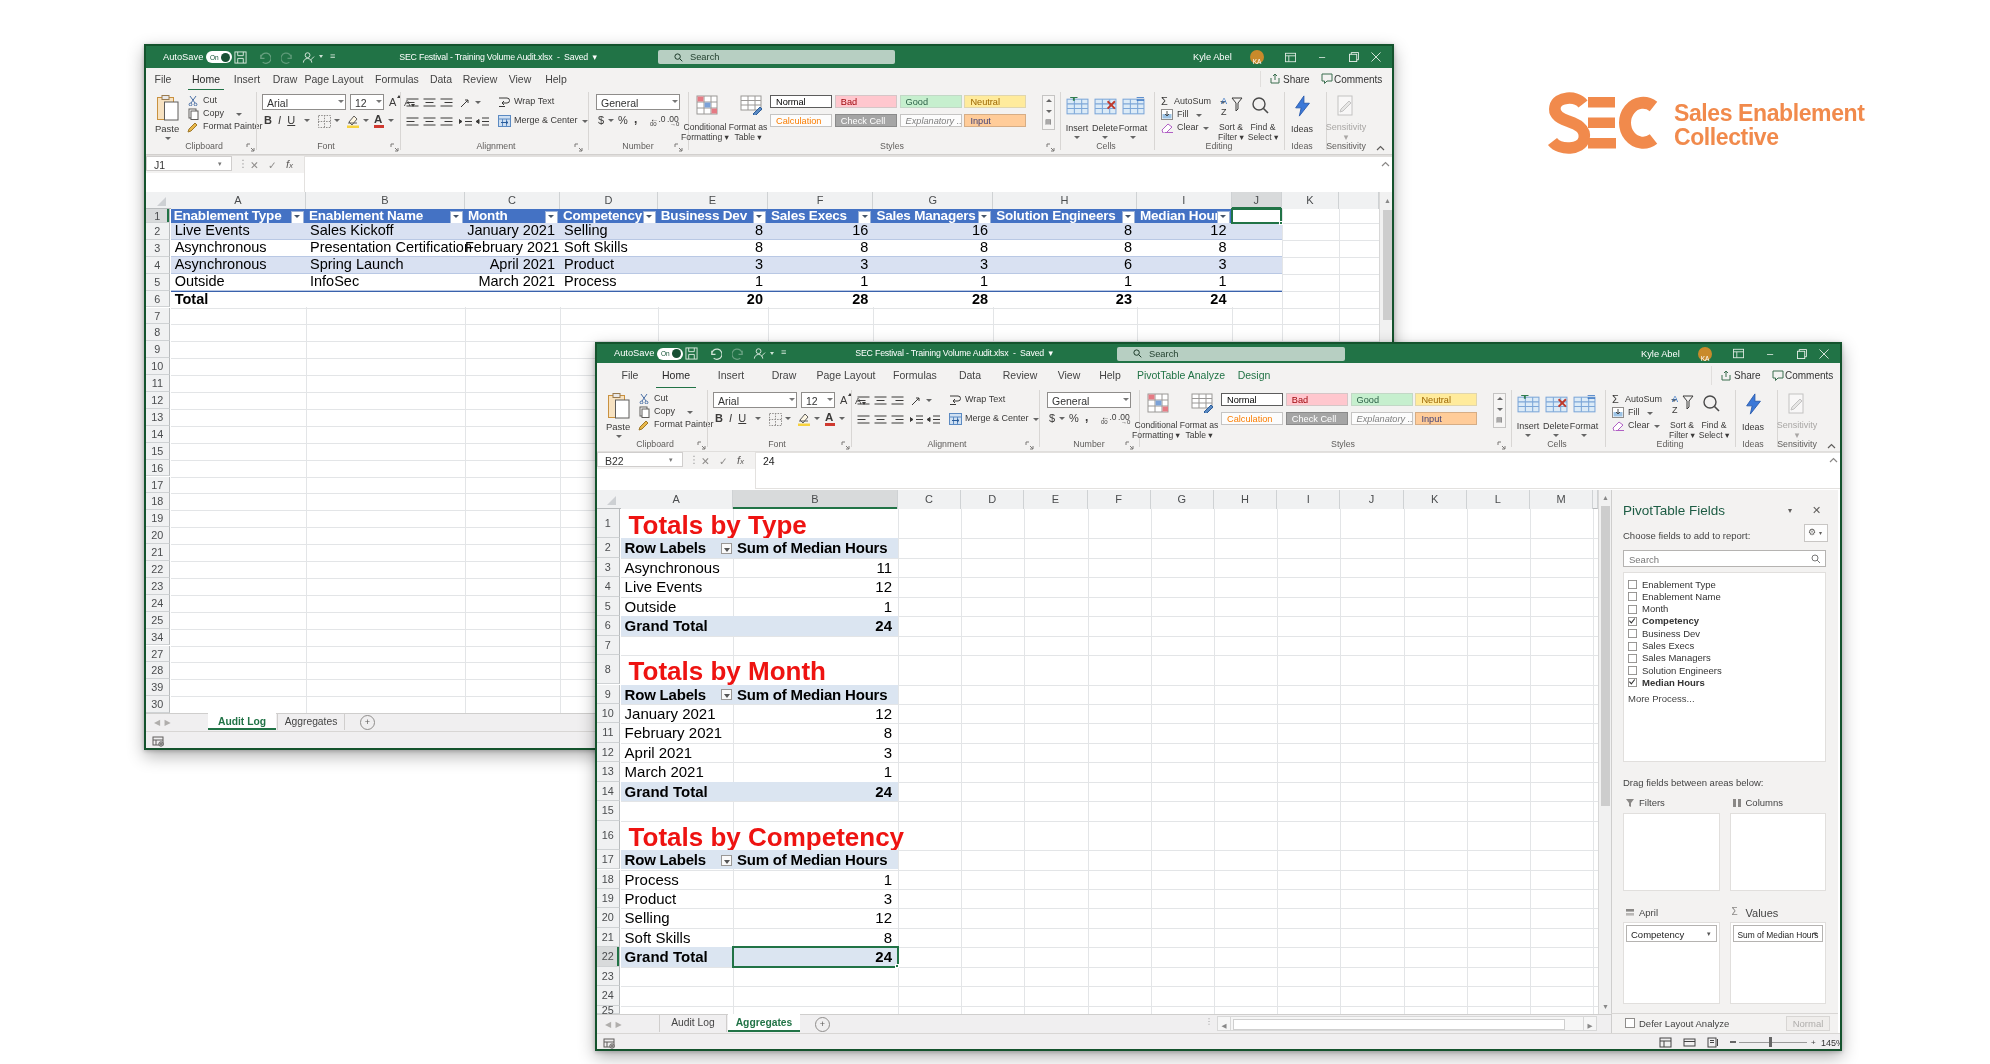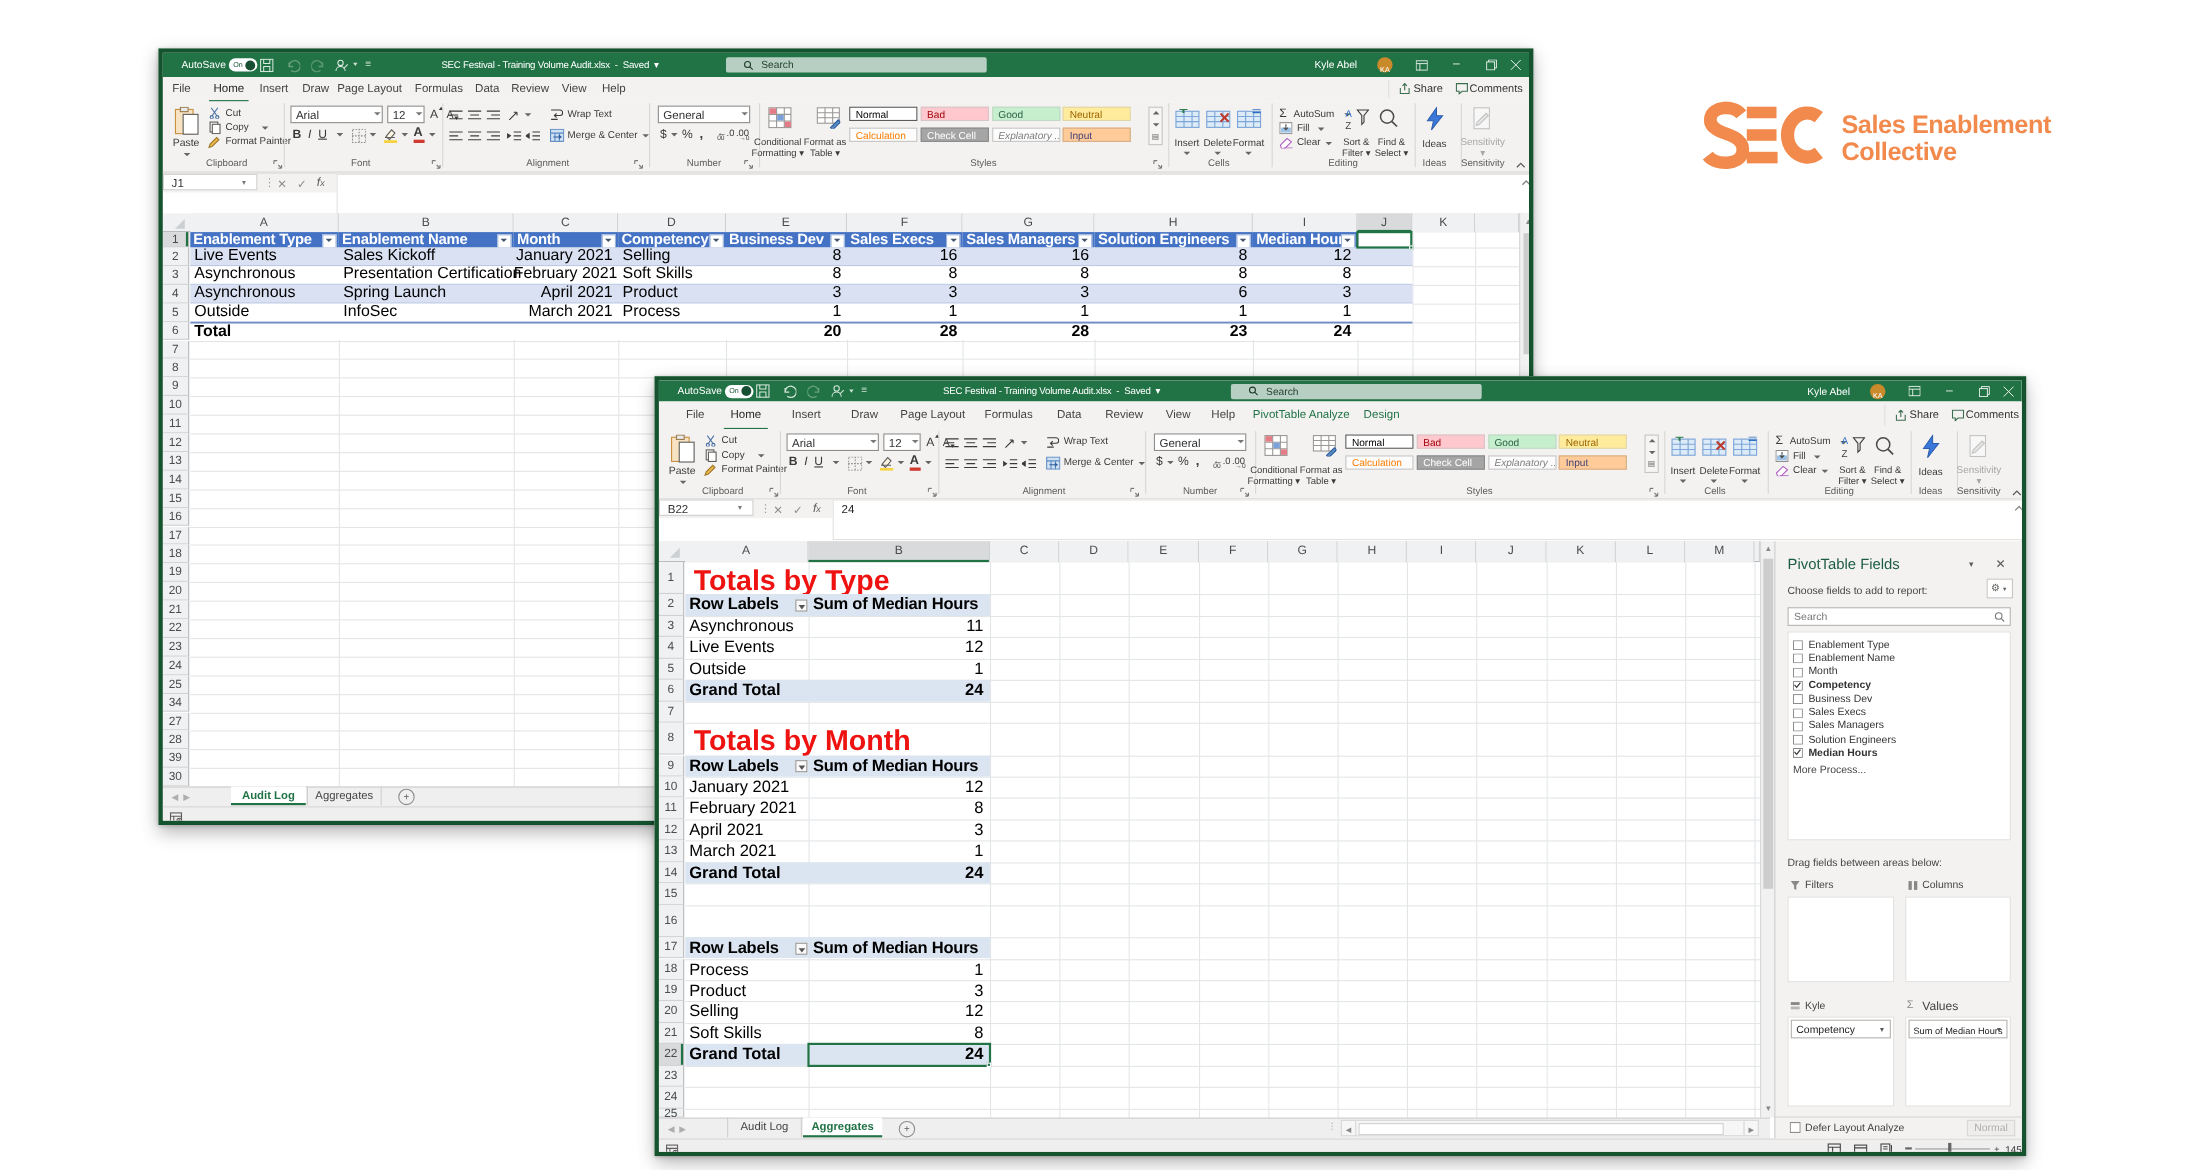--- a/index.html
+++ b/index.html
@@ -1,16 +1,16 @@
 <!DOCTYPE html>
 <html><head><meta charset="utf-8"><style>
 html,body{margin:0;padding:0}
 body{width:1990px;height:1064px;background:#fff;font-family:"Liberation Sans",sans-serif;position:relative;overflow:hidden}
 .a{position:absolute}
-.win{position:absolute;background:#fff;border:4px solid #14532d;box-shadow:0 6px 16px rgba(0,0,0,.30),0 1px 4px rgba(0,0,0,.22);box-sizing:border-box;overflow:hidden}
+.win{position:absolute;background:#fff;border:2px solid #14532d;box-shadow:0 6px 16px rgba(0,0,0,.30),0 1px 4px rgba(0,0,0,.22);box-sizing:border-box;overflow:hidden}
 .tb{position:absolute;left:0;right:0;background:#217346;color:#eaf3ec}
 .mb{position:absolute;left:0;right:0;background:#f3f2f1;color:#444;font-size:11.5px}
 .mi{position:absolute;top:0;height:100%;display:flex;align-items:center;white-space:nowrap;font-size:10.5px}
 .rb{position:absolute;left:0;right:0;background:#f3f2f1;border-bottom:1px solid #d2d0ce}
 .gl{position:absolute;font-size:8.8px;color:#5f5d5b;text-align:center;white-space:nowrap}
 .it{position:absolute;font-size:9px;color:#3b3a39;white-space:nowrap}
 .combo{position:absolute;background:#fff;border:1px solid #8f8d8b;font-size:10.5px;color:#333;box-sizing:border-box}
 .chip{position:absolute;width:62px;height:13px;font-size:9.2px;line-height:13px;padding-left:5px;box-sizing:border-box;border:1px solid #c5c4c3;white-space:nowrap;overflow:hidden}
 .fb{position:absolute;left:0;right:0;background:#f3f2f1;border-top:1px solid #e0dedc}
 .nbx{position:absolute;background:#fff;border:1px solid #d0cecd;box-sizing:border-box}
@@ -1042,20 +1042,21 @@
     <div class="cell a" style="left:136px;top:359.94999999999993px;width:159px;height:19.44999999999999px;line-height:19.44999999999999px;font-size:15px;text-align:right">12</div>
     <div class="cell a" style="left:27.6px;top:379.3999999999999px;height:19.44999999999999px;line-height:19.44999999999999px;font-size:15px">February 2021</div>
     <div class="cell a" style="left:136px;top:379.3999999999999px;width:159px;height:19.44999999999999px;line-height:19.44999999999999px;font-size:15px;text-align:right">8</div>
     <div class="cell a" style="left:27.6px;top:398.8499999999999px;height:19.44999999999999px;line-height:19.44999999999999px;font-size:15px">April 2021</div>
     <div class="cell a" style="left:136px;top:398.8499999999999px;width:159px;height:19.44999999999999px;line-height:19.44999999999999px;font-size:15px;text-align:right">3</div>
     <div class="cell a" style="left:27.6px;top:418.2999999999999px;height:19.44999999999999px;line-height:19.44999999999999px;font-size:15px">March 2021</div>
     <div class="cell a" style="left:136px;top:418.2999999999999px;width:159px;height:19.44999999999999px;line-height:19.44999999999999px;font-size:15px;text-align:right">1</div>
     <div class="cell a" style="left:23.6px;top:437.7499999999999px;width:277.4px;height:19.44999999999999px;background:#dbe5f1"></div>
     <div class="cell a" style="left:27.6px;top:437.7499999999999px;height:19.44999999999999px;line-height:19.44999999999999px;font-size:15px;font-weight:bold">Grand Total</div>
     <div class="cell a" style="left:136px;top:437.7499999999999px;width:159px;height:19.44999999999999px;line-height:19.44999999999999px;font-size:15px;font-weight:bold;text-align:right">24</div>
+    <div class="cell a" style="left:31.6px;top:477.64999999999986px;font-size:26px;font-weight:bold;color:#ee1311;letter-spacing:0px">Totals by Competency</div>
     <div class="cell a" style="left:23.6px;top:506.04999999999984px;width:277.4px;height:19.450000000000045px;background:#dbe5f1"></div>
     <div class="cell a" style="left:27.6px;top:506.04999999999984px;height:19.450000000000045px;line-height:19.450000000000045px;font-size:15px;font-weight:bold;letter-spacing:-0.2px">Row Labels</div>
     <div class="cell a" style="left:123.6px;top:510.54999999999984px;width:11px;height:11px;background:#fafafa;border:1px solid #9a9896">
       <i class="a" style="left:2.6px;top:4.2px;width:0;height:0;border-left:3.2px solid transparent;border-right:3.2px solid transparent;border-top:4px solid #555"></i>
     </div>
     <div class="cell a" style="left:140px;top:506.04999999999984px;height:19.450000000000045px;line-height:19.450000000000045px;font-size:15px;font-weight:bold;letter-spacing:-0.2px">Sum of Median Hours</div>
     <div class="cell a" style="left:27.6px;top:525.4999999999999px;height:19.450000000000045px;line-height:19.450000000000045px;font-size:15px">Process</div>
     <div class="cell a" style="left:136px;top:525.4999999999999px;width:159px;height:19.450000000000045px;line-height:19.450000000000045px;font-size:15px;text-align:right">1</div>
     <div class="cell a" style="left:27.6px;top:544.9499999999999px;height:19.450000000000045px;line-height:19.450000000000045px;font-size:15px">Product</div>
     <div class="cell a" style="left:136px;top:544.9499999999999px;width:159px;height:19.450000000000045px;line-height:19.450000000000045px;font-size:15px;text-align:right">3</div>
@@ -1185,21 +1186,21 @@
     </svg>
     <div class="a" style="left:1148.5px;top:453px;font-size:9.5px;color:#444">Columns</div>
     <div class="a" style="left:1026px;top:469px;width:96.5px;height:78px;background:#fff;border:1px solid #e1dfdd;box-sizing:border-box"></div>
     <div class="a" style="left:1132.5px;top:469px;width:96.5px;height:78px;background:#fff;border:1px solid #e1dfdd;box-sizing:border-box"></div>
     <svg class="a" style="left:1028px;top:564px" width="10" height="10" viewBox="0 0 10 10">
       <g fill="#8a8886">
         <rect x="1" y="1" width="8" height="2.6"></rect>
         <rect x="1" y="5" width="8" height="2.6" fill="#b9b7b5"></rect>
       </g>
     </svg>
-    <div class="a" style="left:1042px;top:563px;font-size:9.5px;color:#444">Kyle</div>
+    <div class="a" style="left:1042px;top:563px;font-size:9.5px;color:#444">April</div>
     <div class="a" style="left:1134.5px;top:562px;font-size:10px;color:#8a8886">Σ</div>
     <div class="a" style="left:1148.5px;top:563px;font-size:11px;color:#444">Values</div>
     <div class="a" style="left:1026px;top:578px;width:96.5px;height:82px;background:#fff;border:1px solid #e1dfdd;box-sizing:border-box"></div>
     <div class="a" style="left:1132.5px;top:578px;width:96.5px;height:82px;background:#fff;border:1px solid #e1dfdd;box-sizing:border-box"></div>
     <div class="a" style="left:1029px;top:581px;width:90.5px;height:17px;background:#fff;border:1px solid #b5b3b1;box-sizing:border-box">
       <span class="a" style="left:4px;top:3px;font-size:9.5px;color:#222;white-space:nowrap">Competency</span>
       <span class="a" style="right:5px;top:4px;font-size:7px;color:#555">▾</span>
     </div>
     <div class="a" style="left:1135.5px;top:581px;width:90.5px;height:17px;background:#fff;border:1px solid #b5b3b1;box-sizing:border-box">
       <span class="a" style="left:4px;top:3.5px;font-size:8.4px;color:#222;white-space:nowrap">Sum of Median Hours</span>

